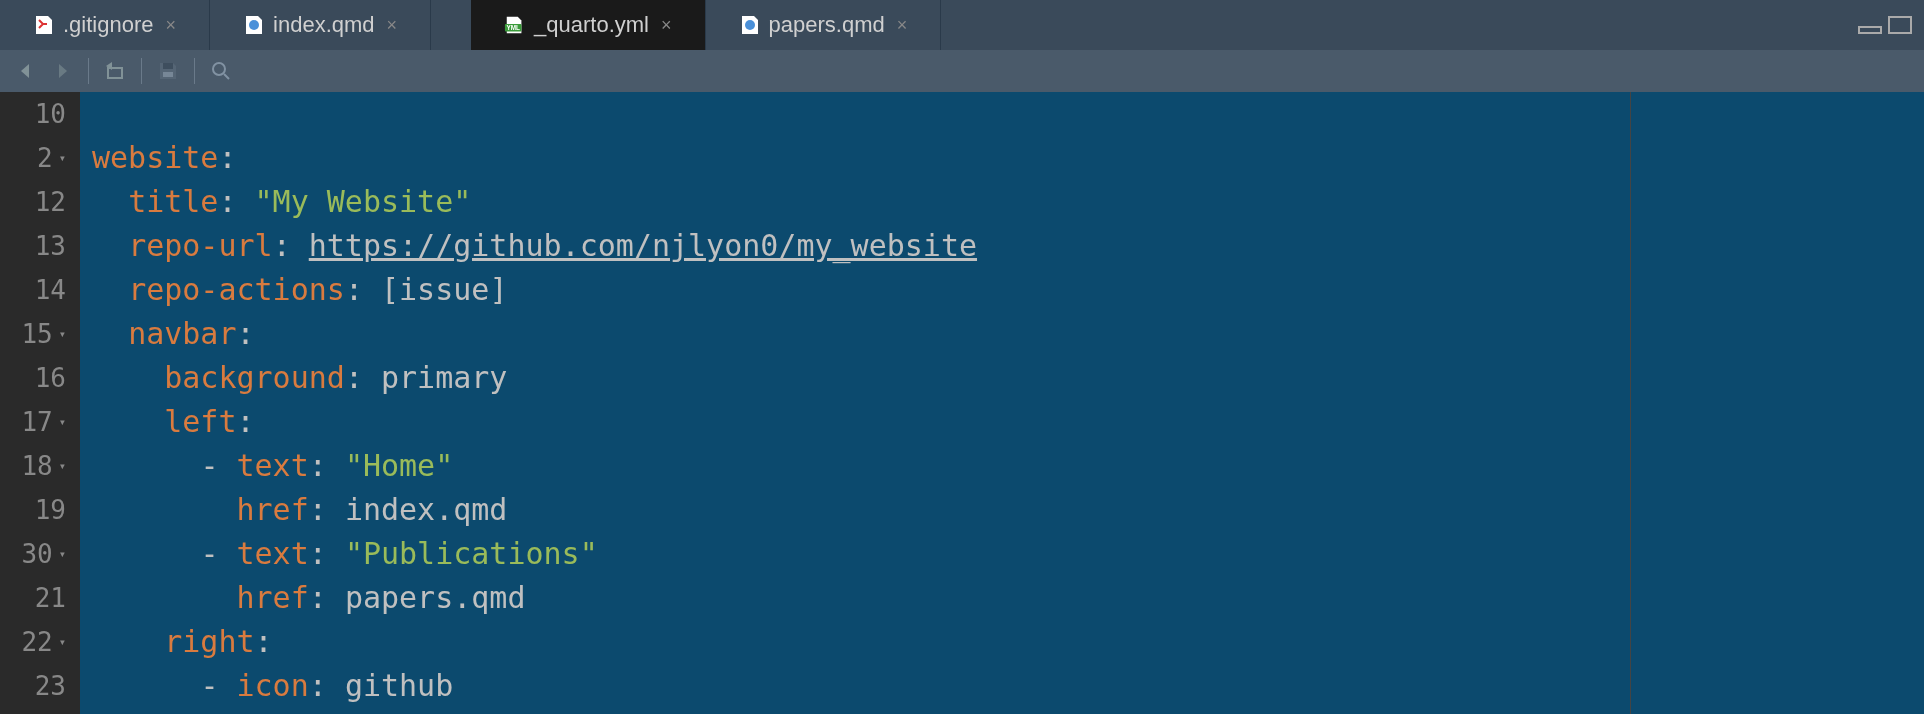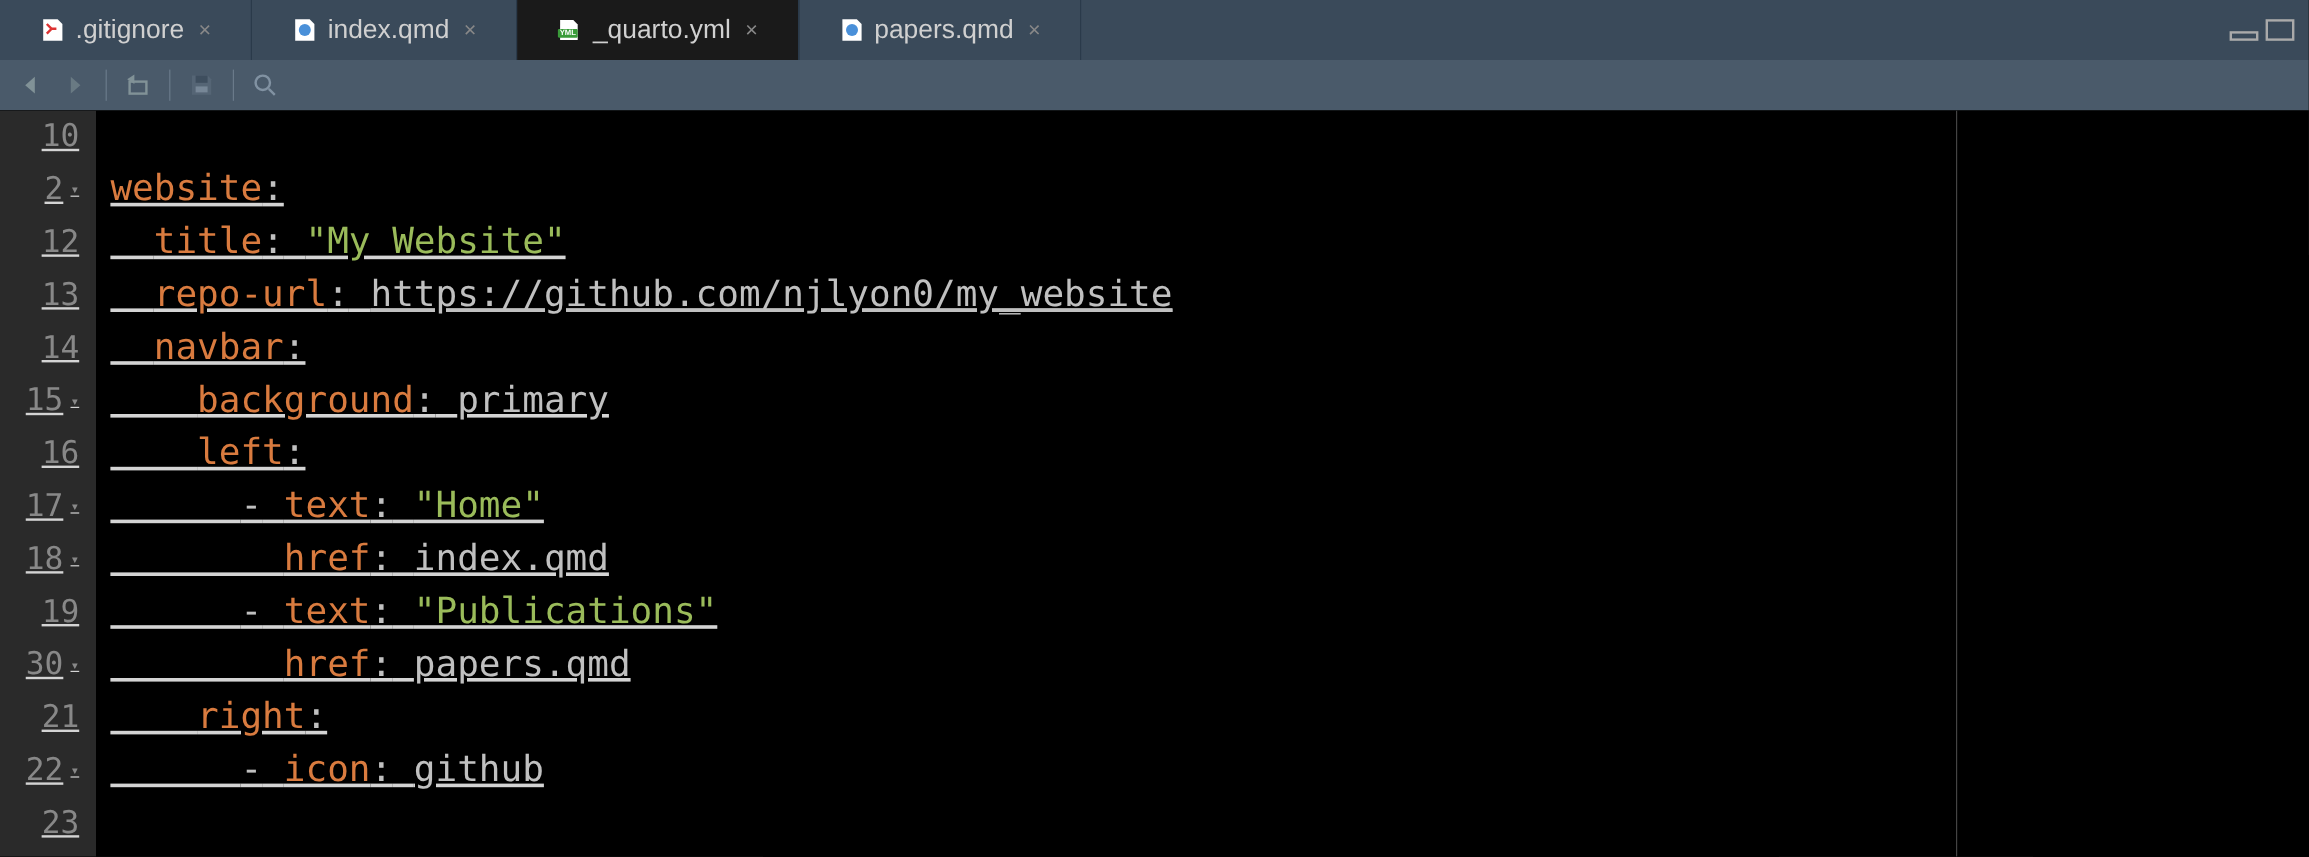--- a/index.html
+++ b/index.html
@@ -27,20 +27,21 @@
   padding: 0 33px;
   gap: 8px;
   border-right: 1px solid #2a3a4a;
   cursor: pointer;
   color: #d0d0d0;
   font-family: Arial, sans-serif;
   font-size: 22px;
 }
 .tab.active {
   background: #1a1a1a;
+  margin-left: 40px;
 }
 .tab-icon {
   width: 22px;
   height: 22px;
   display: inline-flex;
   align-items: center;
   justify-content: center;
 }
 .tab-label {
   white-space: nowrap;
@@ -88,24 +89,23 @@
   opacity: 0.7;
 }
 .tool-sep {
   width: 1px;
   height: 26px;
   background: #6a7a8a;
   margin: 0 4px;
 }
 .editor-area {
   display: flex;
-  background: #000000;
+  background: #0c4a6e;
   height: calc(100% - 92px);
   overflow: hidden;
-  text-decoration: underline;
 }
 .gutter {
   background: #2a2a2a;
   color: #888;
   text-align: right;
   padding: 0 14px 0 18px;
   font-size: 26px;
   line-height: 44px;
   user-select: none;
   min-width: 80px;
@@ -284,20 +284,21 @@
     <div class="gutter-row">
         <span>23</span>
       </div>
   </div>
   <div class="code">
     <div class="right-margin"></div>
     <div class="code-line"></div>
     <div class="code-line"><span class="k">website</span><span class="punct">:</span></div>
     <div class="code-line">  <span class="k">title</span><span class="punct">:</span> <span class="s">"My Website"</span></div>
     <div class="code-line">  <span class="k">repo-url</span><span class="punct">:</span> <span class="url">https://github.com/njlyon0/my_website</span></div>
+    <div class="code-line">  <span class="k">repo-actions</span><span class="punct">:</span> <span class="punct">[</span><span class="v">issue</span><span class="punct">]</span></div>
     <div class="code-line">  <span class="k">navbar</span><span class="punct">:</span></div>
     <div class="code-line">    <span class="k">background</span><span class="punct">:</span> <span class="v">primary</span></div>
     <div class="code-line">    <span class="k">left</span><span class="punct">:</span></div>
     <div class="code-line">      <span class="dash">-</span> <span class="k">text</span><span class="punct">:</span> <span class="s">"Home"</span></div>
     <div class="code-line">        <span class="k">href</span><span class="punct">:</span> <span class="v">index.qmd</span></div>
     <div class="code-line">      <span class="dash">-</span> <span class="k">text</span><span class="punct">:</span> <span class="s">"Publications"</span></div>
     <div class="code-line">        <span class="k">href</span><span class="punct">:</span> <span class="v">papers.qmd</span></div>
     <div class="code-line">    <span class="k">right</span><span class="punct">:</span></div>
     <div class="code-line">      <span class="dash">-</span> <span class="k">icon</span><span class="punct">:</span> <span class="v">github</span></div>
   </div>

